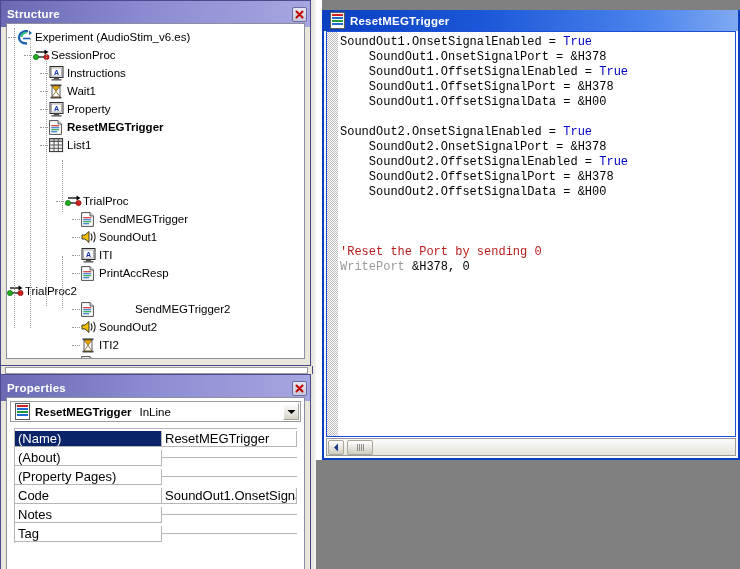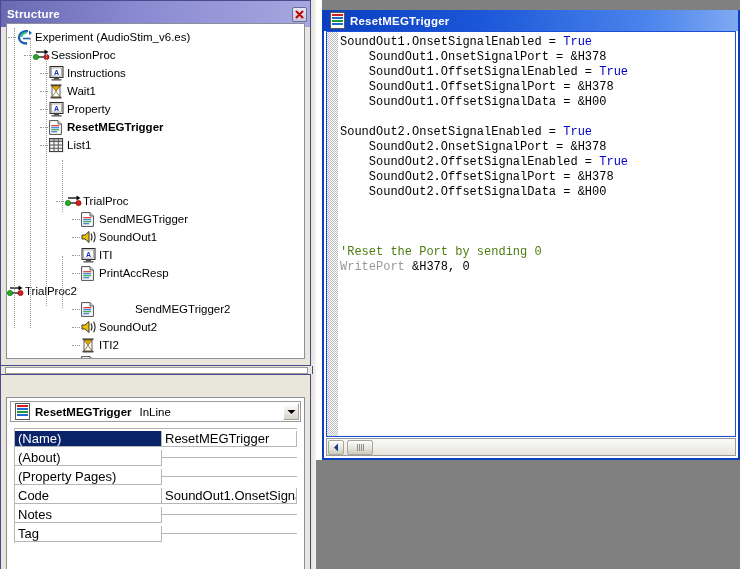--- a/index.html
+++ b/index.html
@@ -144,21 +144,21 @@
   }
   .code-text{
     position:absolute;left:13px;top:3px;right:0;bottom:0;
     font-family:"Liberation Mono","DejaVu Sans Mono",monospace;
     font-size:12px;
     line-height:15px;
     white-space:pre;
     color:#000000;
   }
   .kw{color:#0000c8;}
-  .cmt{color:#4d7c0f;}
+  .cmt{color:#b91c1c;}
   .dim{color:#9a9a9a;}
 
   .hscroll{
     position:absolute;left:2px;right:2px;bottom:2px;height:18px;
     background:linear-gradient(to bottom,#fbfbfb,#e6e4da);
     border:1px solid #9a9a9a;
     box-sizing:border-box;
     display:flex;align-items:center;
   }
   .sbtn{
@@ -425,20 +425,28 @@
         <div class="guide" style="position: absolute; left: 55px; top: 232px; height: 52px; border-left: 1px dotted rgb(154, 154, 154);"></div>
       </div>
   </div>
 </div>
 
 <div id="prop-gap">
     <div class="inner"></div>
   </div>
 
 <div class="win" id="properties-panel">
+  <div class="titlebar purple">
+    <span class="tb-title">Properties</span>
+    <span class="closebtn">
+      <svg width="9" height="9" viewBox="0 0 9 9" aria-hidden="true">
+        <path d="M1.5 1.5 L7.5 7.5 M7.5 1.5 L1.5 7.5" stroke="#c00000" stroke-width="2" stroke-linecap="round"></path>
+      </svg>
+    </span>
+  </div>
   <div class="prop-client">
     <div class="combo">
       <span class="c-ico ic-doc"></span>
       <span class="c-name">ResetMEGTrigger</span>
       <span class="c-type">InLine</span>
       <span class="c-arrow">
         <svg width="9" height="6" viewBox="0 0 9 6" aria-hidden="true">
             <path d="M0.5 1 L4.5 5 L8.5 1 Z" fill="#000"></path>
           </svg>
       </span>

